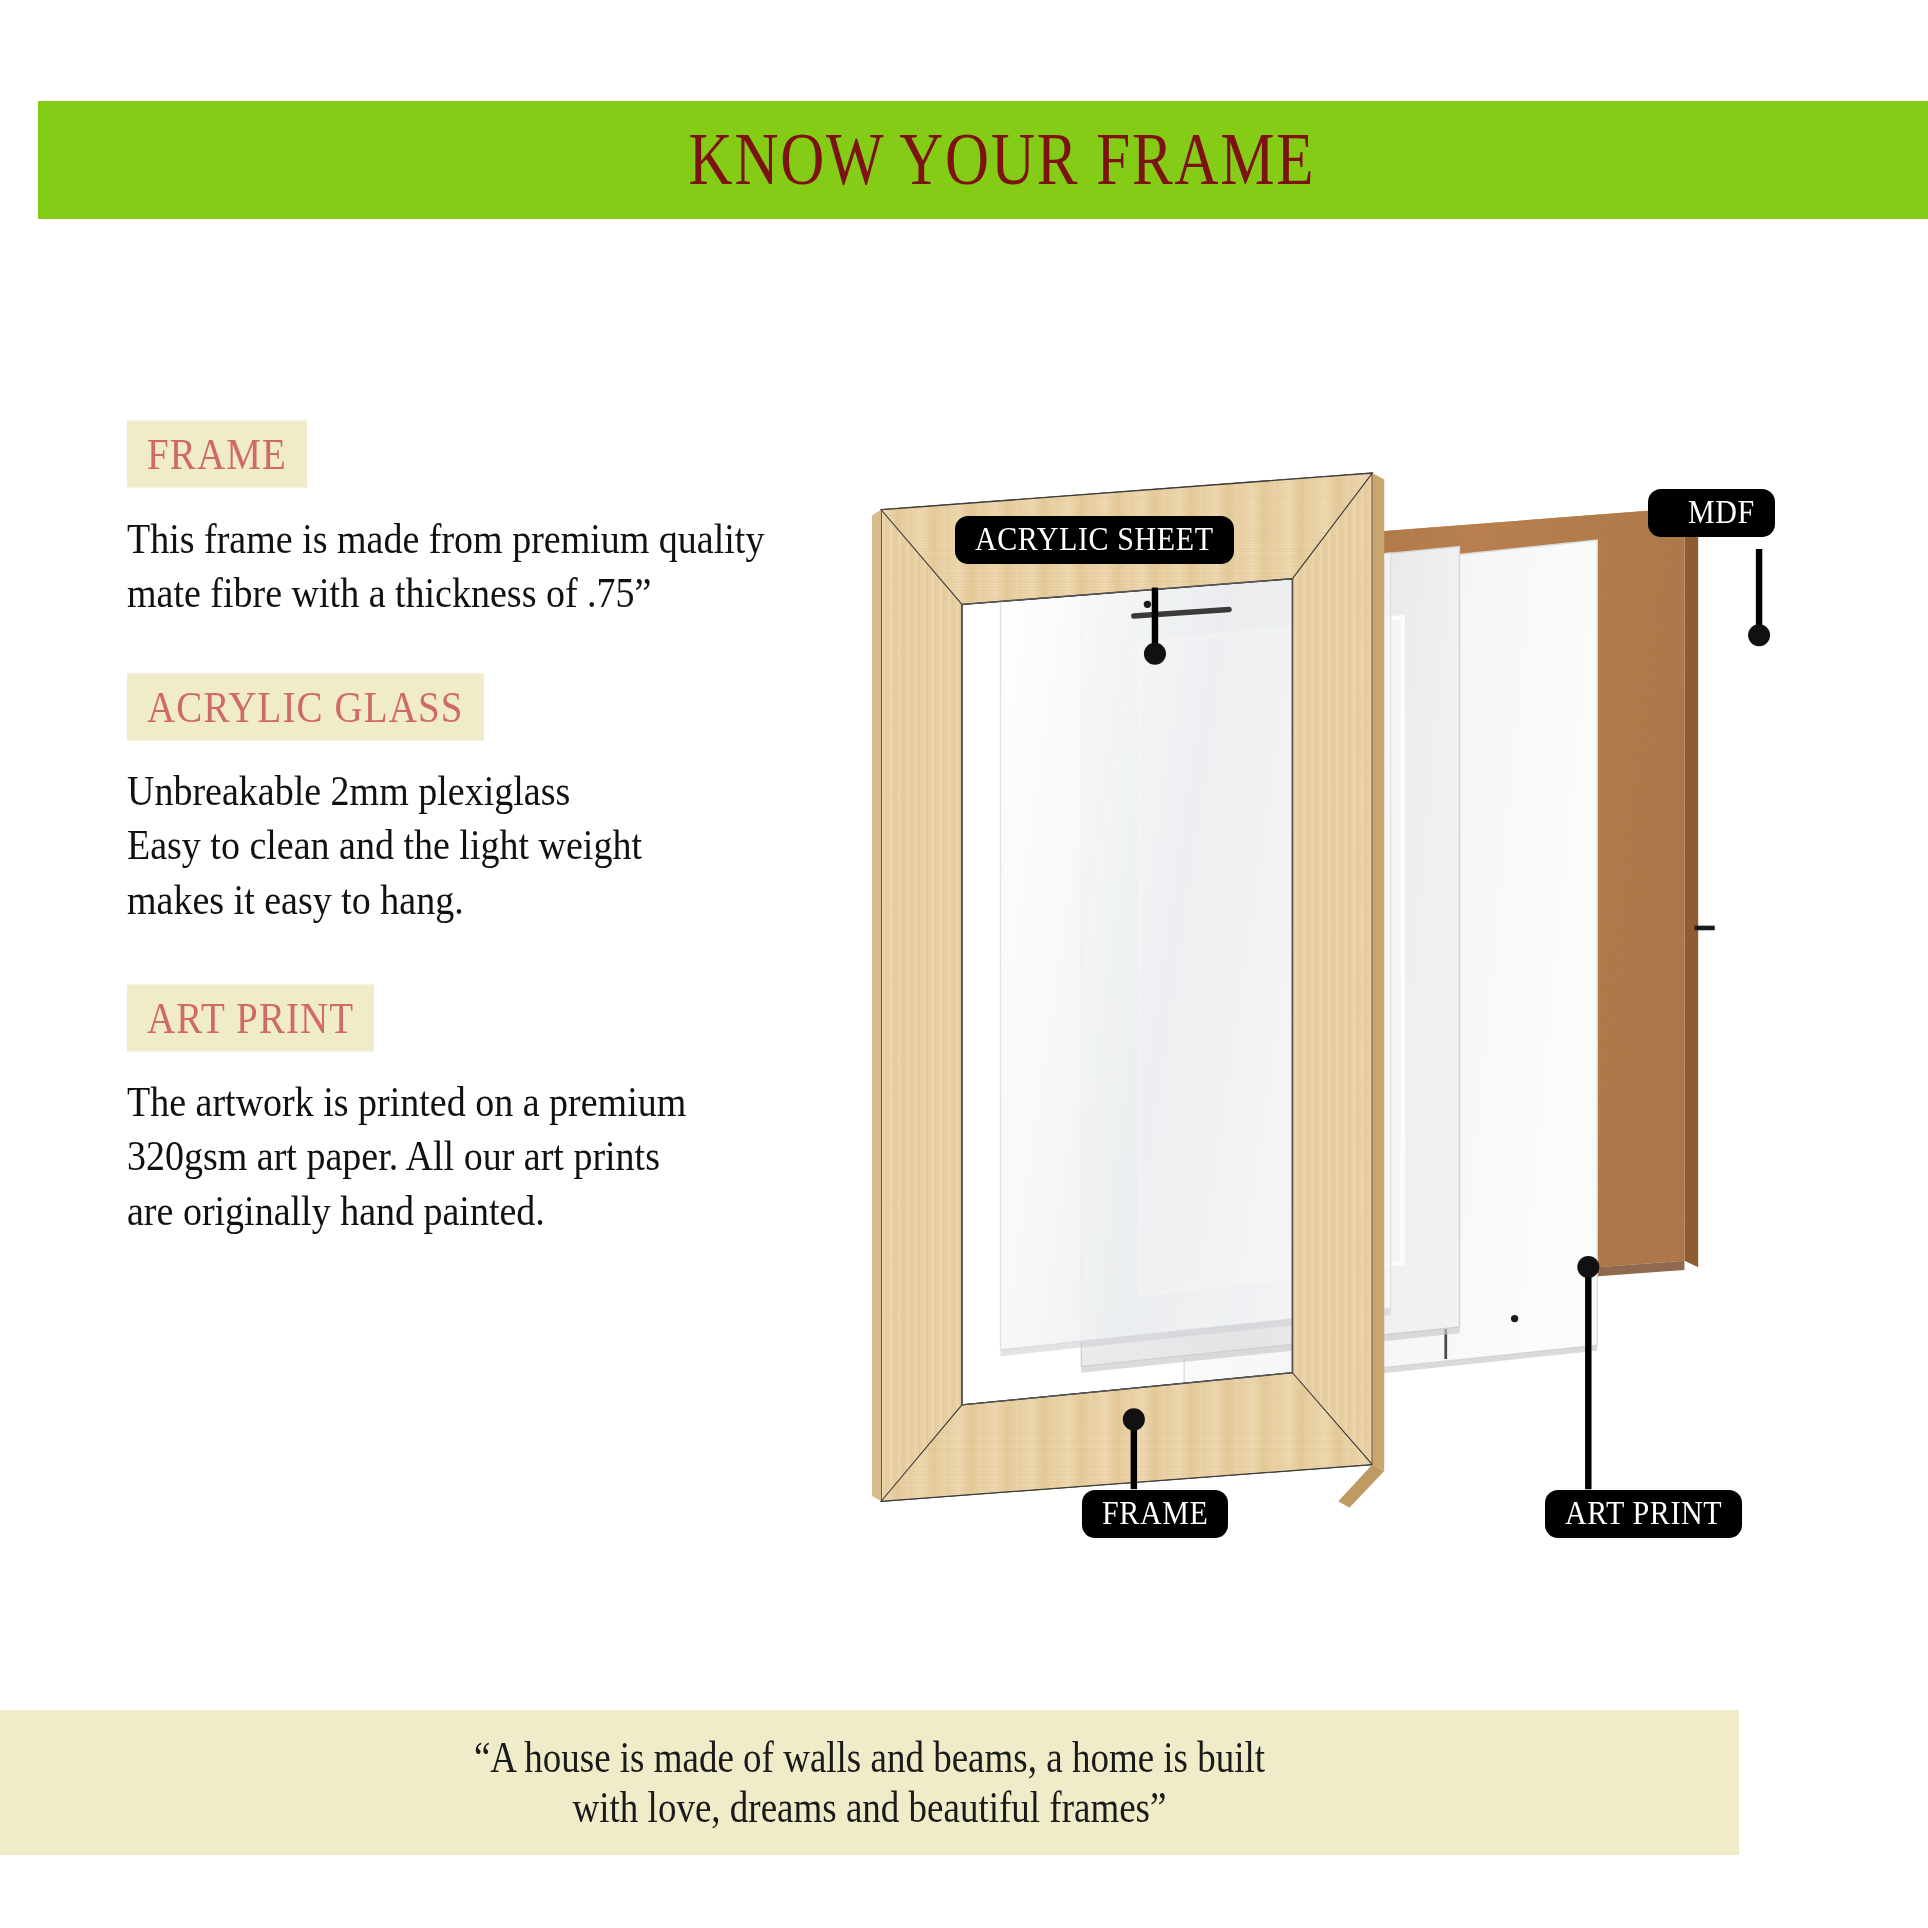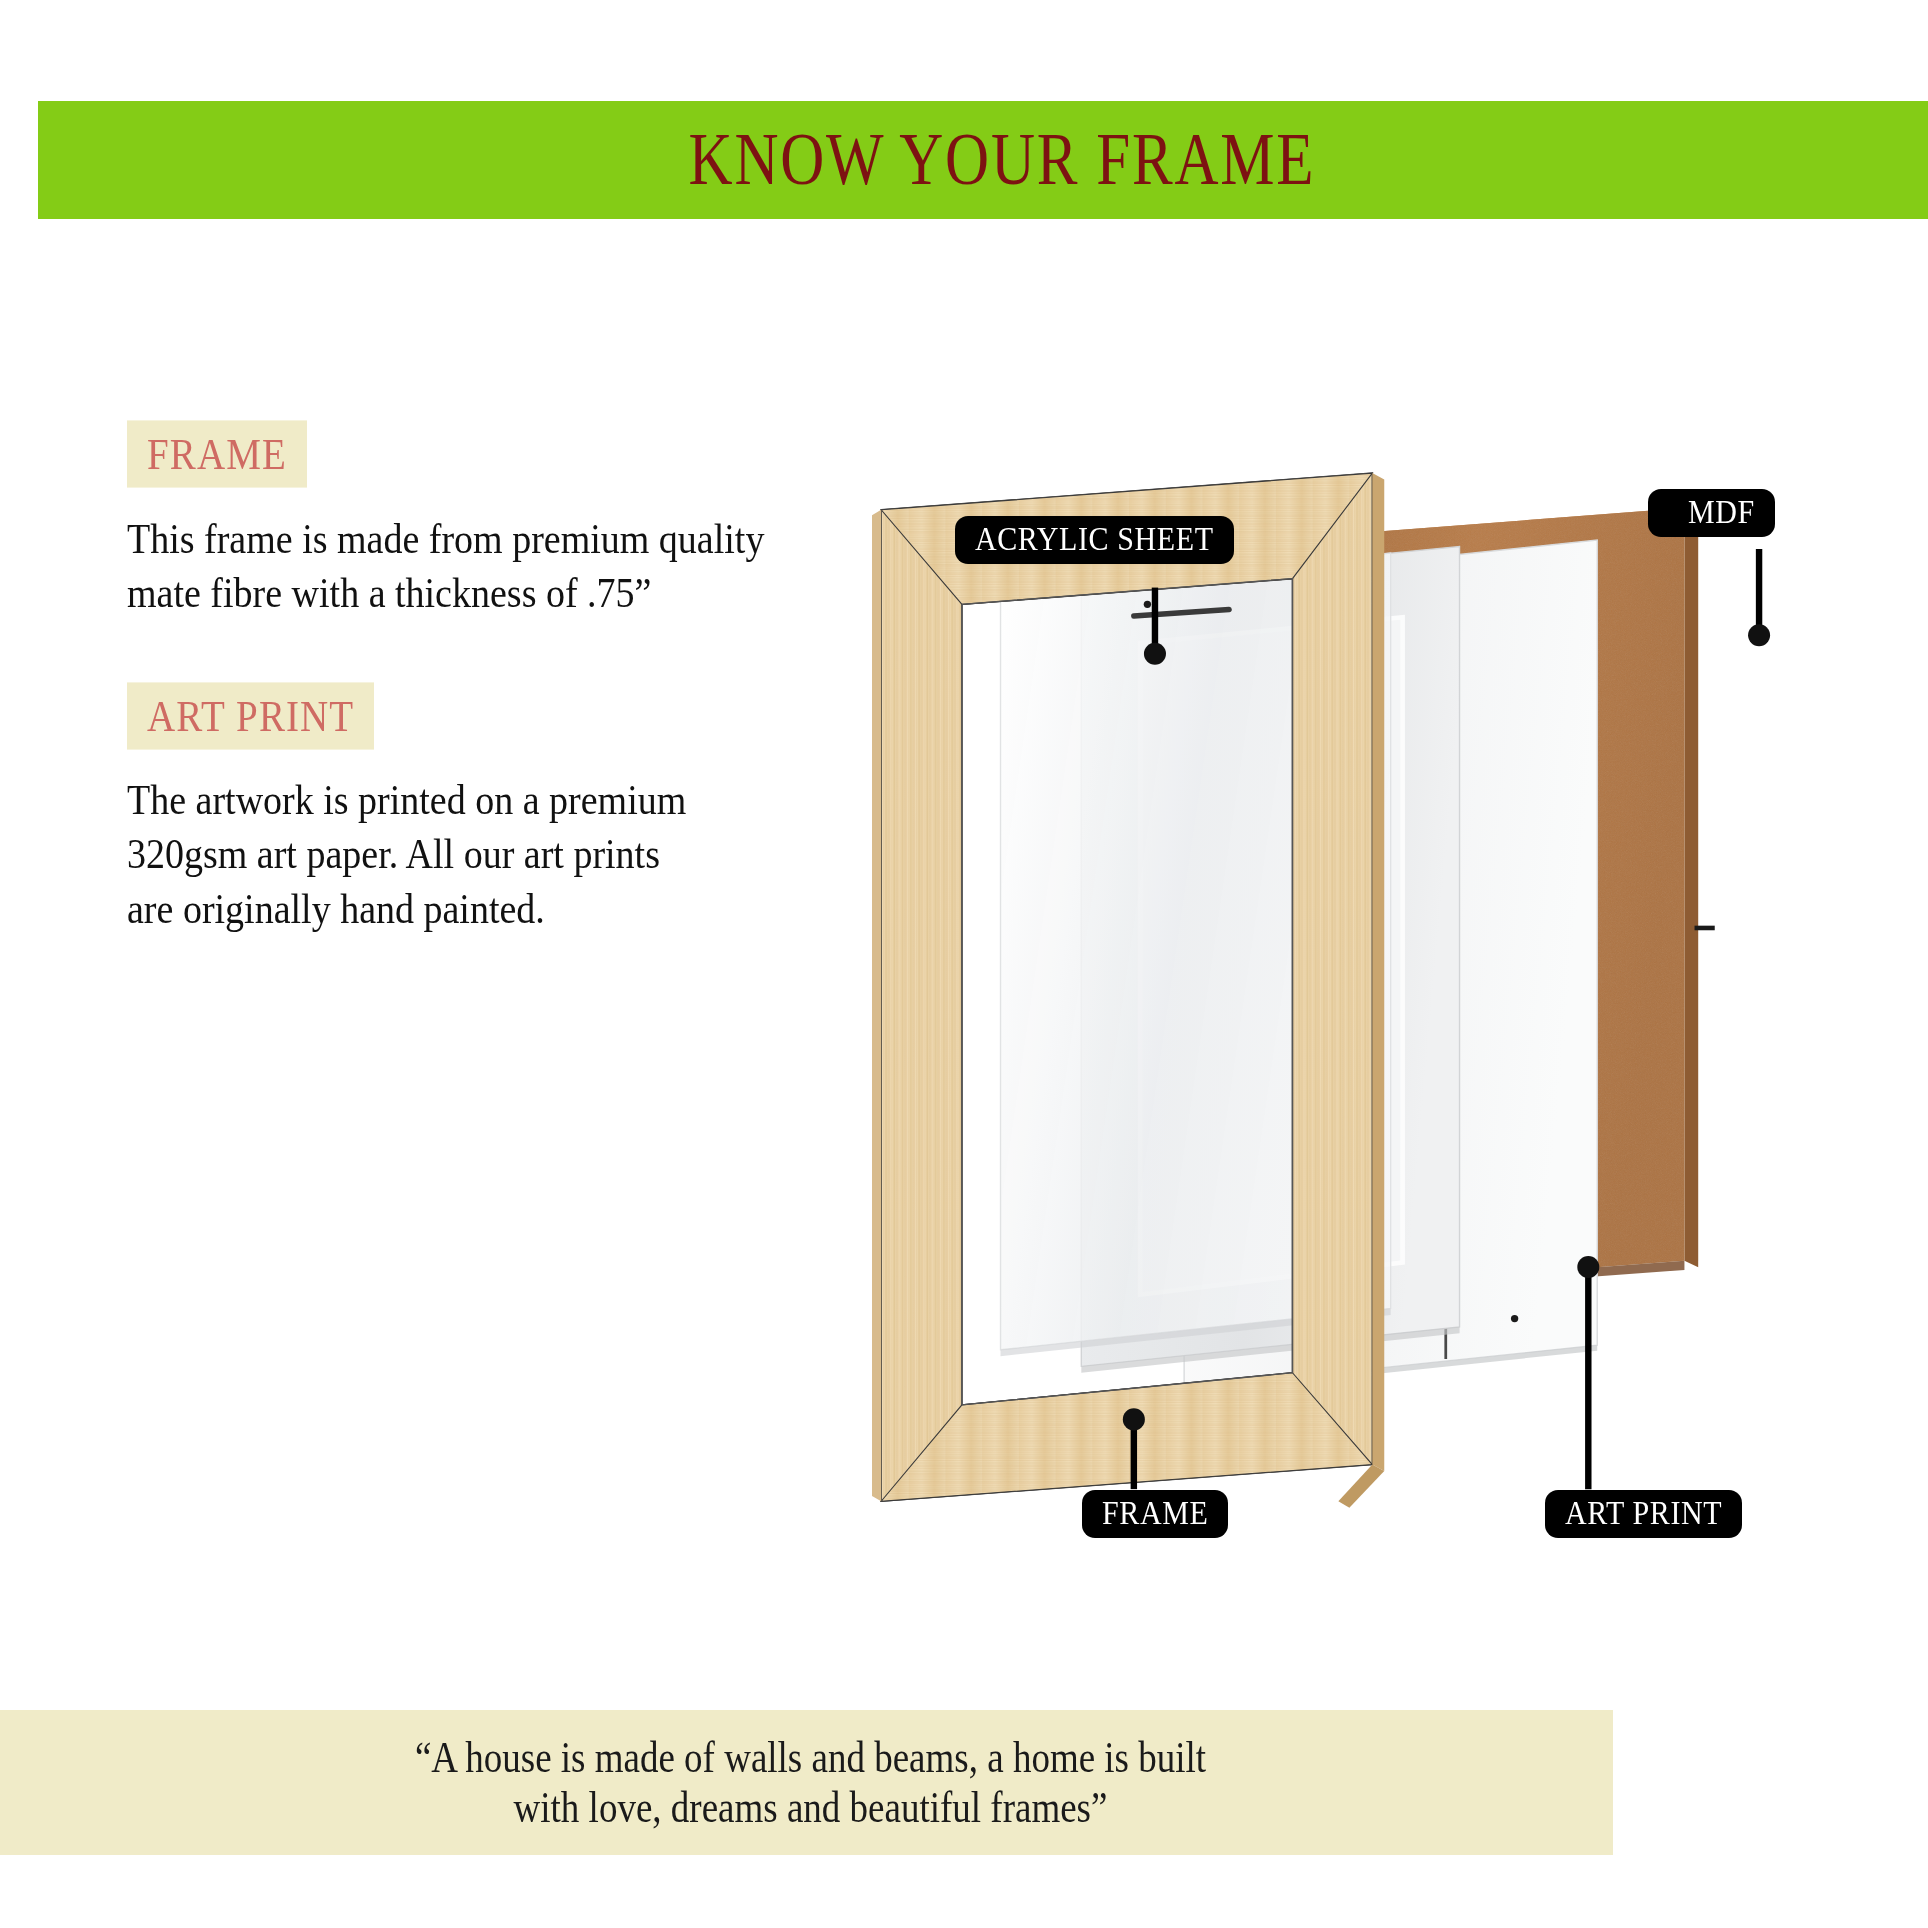--- a/index.html
+++ b/index.html
@@ -45,28 +45,27 @@
     font-weight: 400;
     white-space: nowrap;
     transform: scaleY(1.22);
   }
 
   
   .bottom-banner {
     position: absolute;
     left: 0;
     top: 1710px;
-    width: 1605px;
+    width: 1739px;
     height: 145px;
     background: #f0ebc8;
     display: flex;
     flex-direction: column;
     align-items: center;
     justify-content: center;
-    padding-left: 8px;
   }
   .quote-line {
     font-size: 37px;
     color: #1a1a1a;
     line-height: 1.33;
     white-space: nowrap;
     transform: scaleY(1.2);
   }
 
   
@@ -144,20 +143,26 @@
   </div>
 
   <div class="left-col">
 
     <div class="section">
       <div class="sec-head s1">FRAME</div>
       <div class="sec-body">This frame is made from premium quality
 mate fibre with a thickness of .75”</div>
     </div>
 
+    <div class="section">
+      <div class="sec-head s2">ACRYLIC  GLASS</div>
+      <div class="sec-body">Unbreakable 2mm plexiglass
+Easy to clean and the light weight
+makes it easy to hang.</div>
+    </div>
 
     <div class="section">
       <div class="sec-head s3">ART  PRINT</div>
       <div class="sec-body">The artwork is printed on a premium
 320gsm art paper. All our art prints
 are originally hand painted.</div>
     </div>
 
 
   </div>

